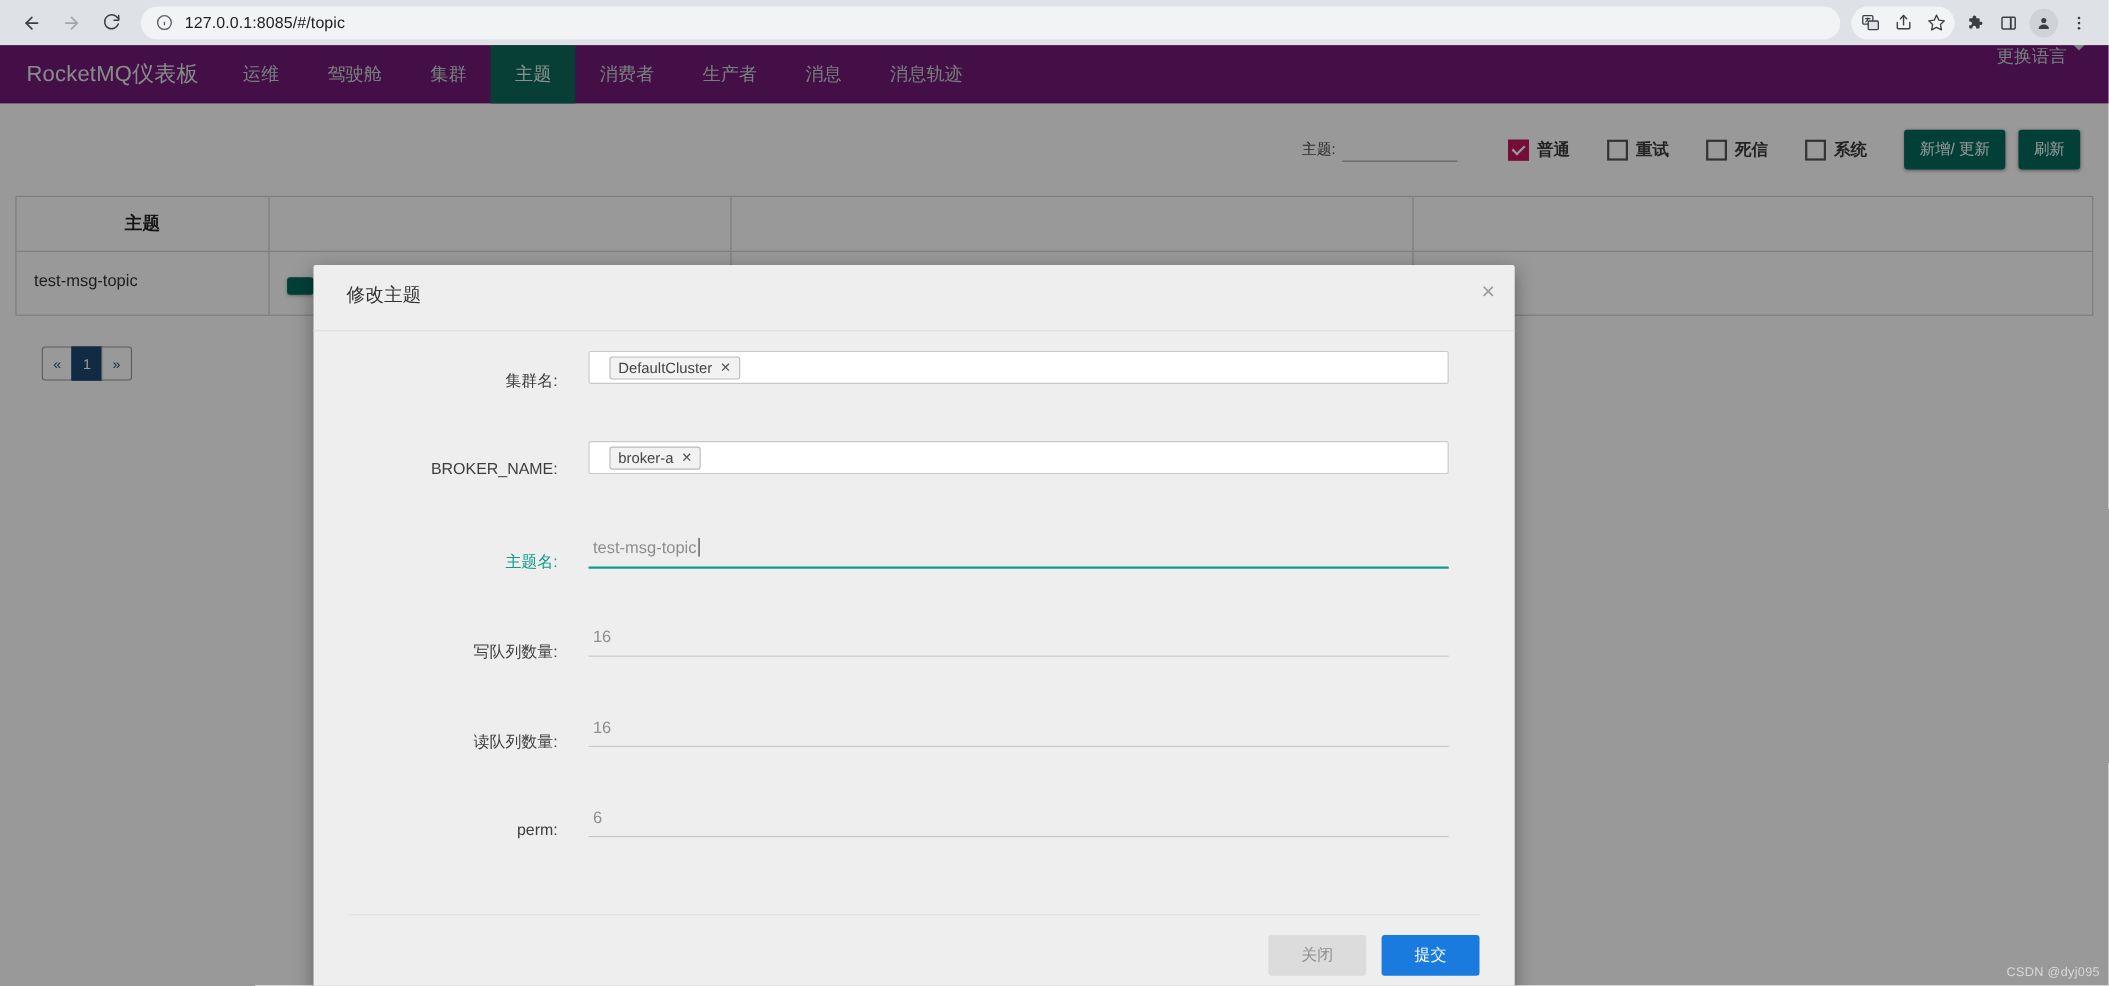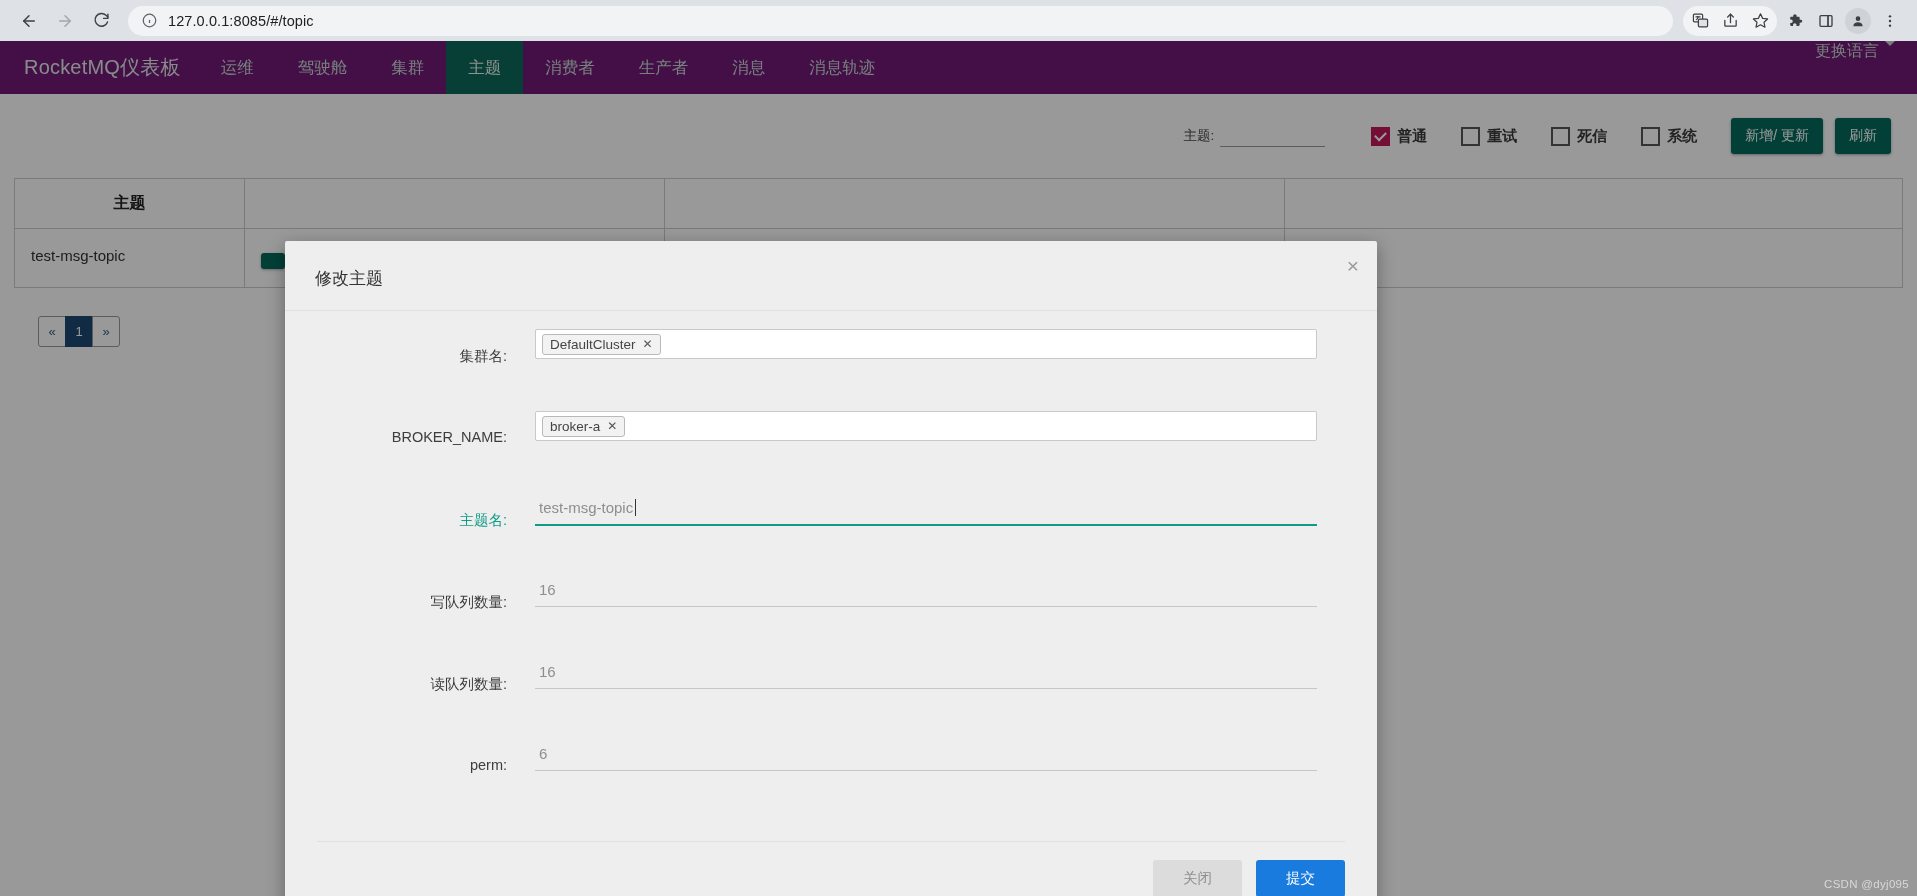--- a/index.html
+++ b/index.html
@@ -135,39 +135,39 @@
   .dim-overlay {
     position: absolute; inset: 0; background: rgba(0,0,0,.40); z-index: 20;
   }
 
   
   .modal {
     position: absolute; left: 285px; top: 200px; width: 1092px;
     background: #eeeeee; z-index: 30;
     box-shadow: 0 5px 18px rgba(0,0,0,.35); border-radius: 2px;
   }
-  .modal-head { position: relative; padding: 26px 24px 20px 30px; border-bottom: 1px solid #e0e0e0; }
+  .modal-head { position: relative; padding: 16px 24px 20px 30px; border-bottom: 1px solid #e0e0e0; }
   .modal-title { font-size: 17px; color: #333; }
   .modal-close {
     position: absolute; right: 18px; top: 14px; font-size: 21px;
     color: #9a9a9a; line-height: 1; cursor: pointer;
   }
   .modal-body { padding: 18px 32px 6px 32px; }
 
   .form-row { display: flex; align-items: flex-start; min-height: 82px; }
   .form-label {
     width: 218px; text-align: right; padding-right: 28px; padding-top: 18px;
     font-size: 14.5px; color: #3d3d3d; white-space: nowrap;
   }
   .form-label.focused { color: #0f9b87; }
   .form-ctrl { flex: 1; padding-right: 28px; }
 
   .tag-input {
     border: 1px solid #c9c9c9; background: #fff; min-height: 30px;
-    display: flex; align-items: center; padding: 3px 6px; border-radius: 2px;
+    display: flex; align-items: center; padding: 3px 18px; border-radius: 2px;
   }
   .tag {
     display: inline-flex; align-items: center; gap: 7px;
     border: 1px solid #b9b9b9; background: #f2f2f2; border-radius: 3px;
     padding: 2px 7px; font-size: 13.5px; color: #444;
   }
   .tag-x { font-size: 12px; color: #555; font-weight: bold; cursor: pointer; }
 
   .line-input {
     width: 100%; border: none; border-bottom: 1px solid #c6c6c6;

